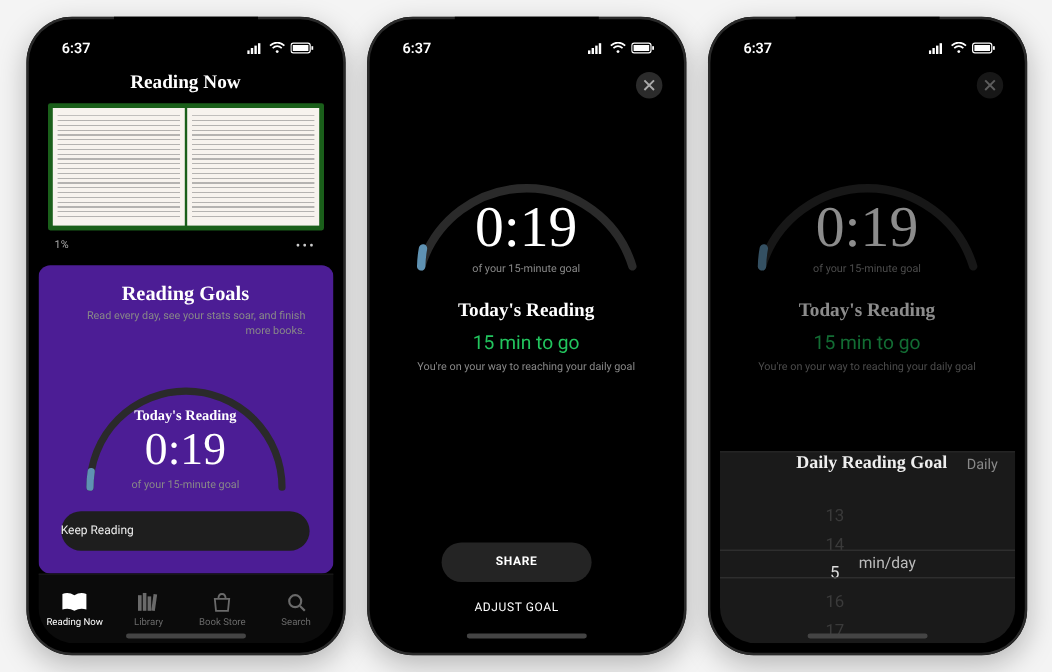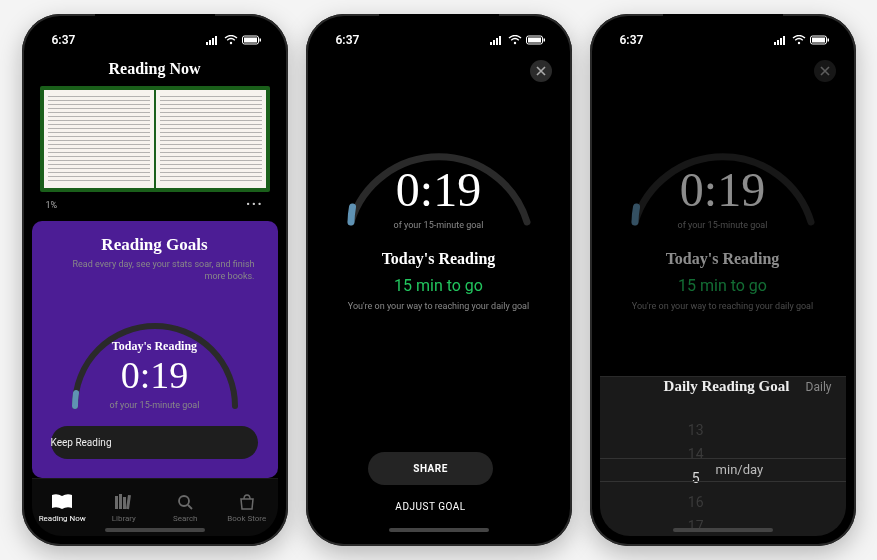--- a/index.html
+++ b/index.html
@@ -416,35 +416,35 @@
               <rect x="1" y="2" width="3" height="13" fill="#6a6a6a"></rect>
               <rect x="5" y="0" width="3" height="15" fill="#6a6a6a"></rect>
               <rect x="9" y="3" width="3" height="12" fill="#6a6a6a"></rect>
               <rect x="13" y="1" width="3" height="14" transform="rotate(8 14 8)" fill="#6a6a6a"></rect>
             </svg>
         </span>
         <span>Library</span>
       </div>
       <div class="tab">
         <span class="tab-icon">
+          <svg width="18" height="16" viewBox="0 0 18 16">
+              <path d="M3 5 L15 5 L14 15 L4 15 Z" fill="none" stroke="#6a6a6a" stroke-width="1.5"></path>
+              <path d="M6 5 Q6 1 9 1 Q12 1 12 5" fill="none" stroke="#6a6a6a" stroke-width="1.5"></path>
+            </svg>
+        </span>
+        <span>Book Store</span>
+      </div>
+      <div class="tab">
+        <span class="tab-icon">
           <svg width="16" height="16" viewBox="0 0 16 16">
               <circle cx="7" cy="7" r="5" stroke="#6a6a6a" stroke-width="1.8" fill="none"></circle>
               <line x1="11" y1="11" x2="15" y2="15" stroke="#6a6a6a" stroke-width="1.8"></line>
             </svg>
         </span>
         <span>Search</span>
-      </div>
-      <div class="tab">
-        <span class="tab-icon">
-          <svg width="18" height="16" viewBox="0 0 18 16">
-              <path d="M3 5 L15 5 L14 15 L4 15 Z" fill="none" stroke="#6a6a6a" stroke-width="1.5"></path>
-              <path d="M6 5 Q6 1 9 1 Q12 1 12 5" fill="none" stroke="#6a6a6a" stroke-width="1.5"></path>
-            </svg>
-        </span>
-        <span>Book Store</span>
       </div>
     </div>
   </div>
 </div>
 
 <div class="phone">
   <div class="notch"></div>
   <div class="screen">
     <div class="home-indicator"></div>
     <div class="status-bar">

